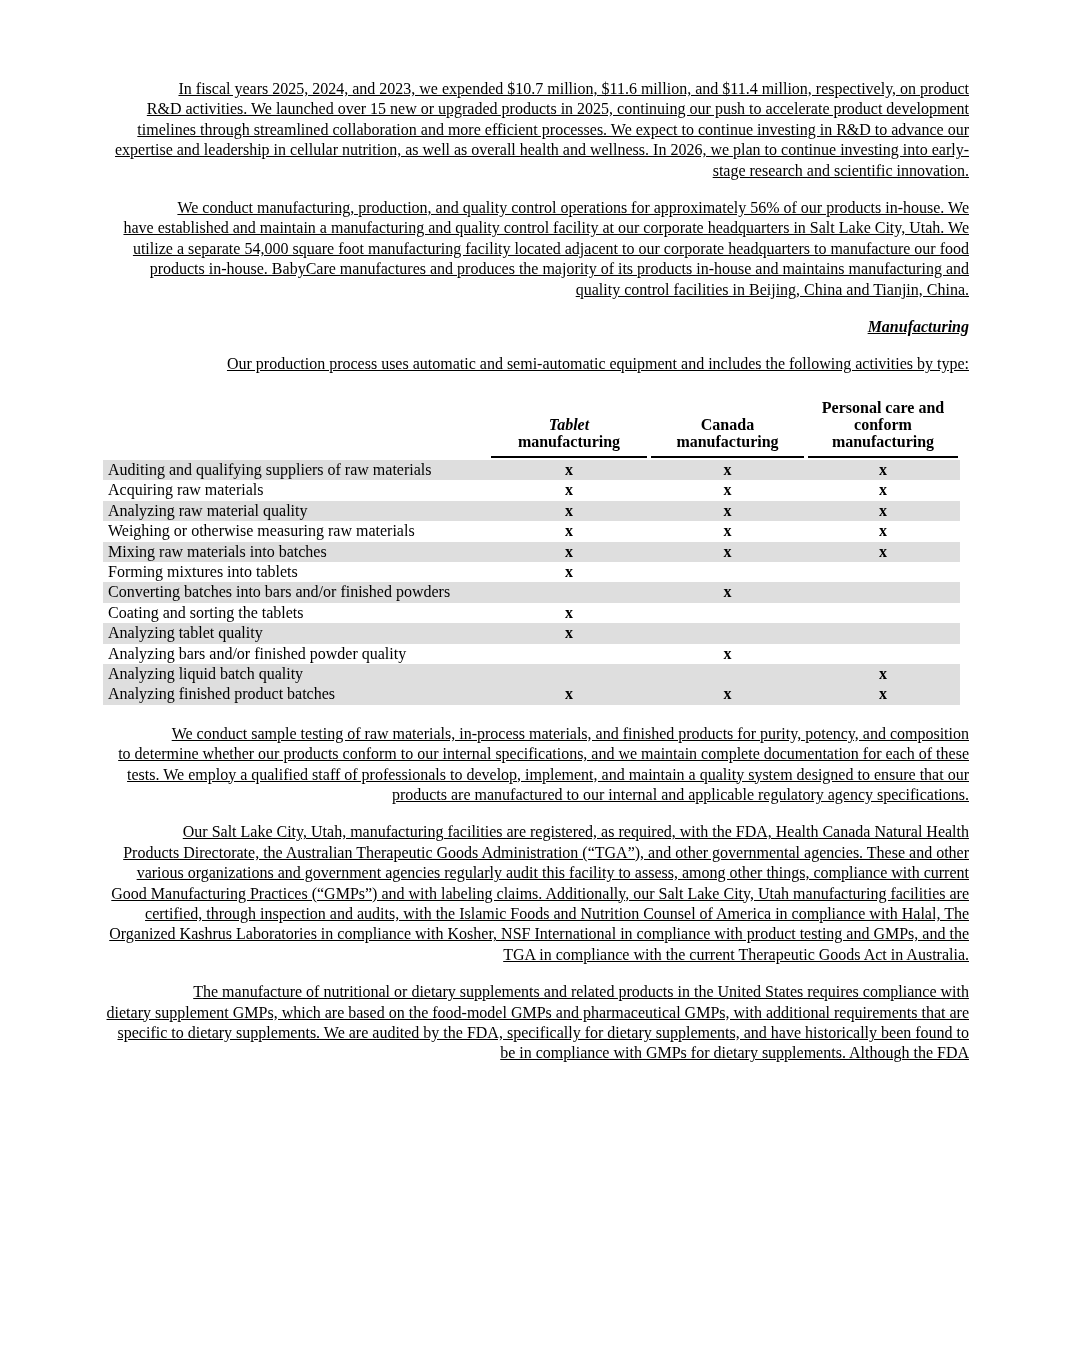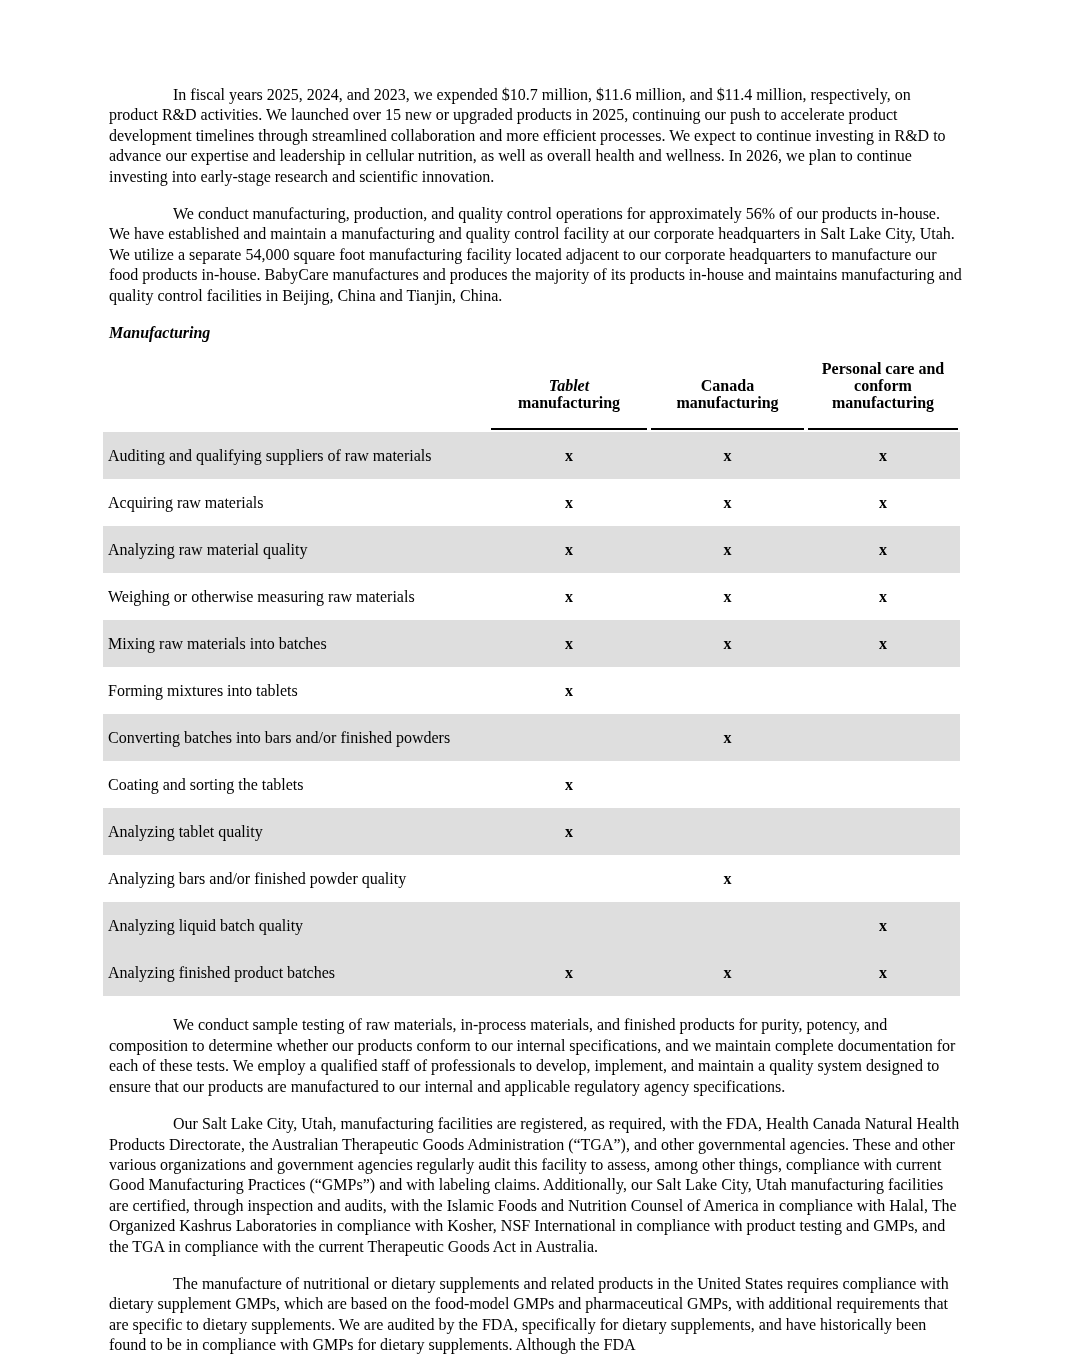--- a/index.html
+++ b/index.html
@@ -11,21 +11,21 @@
     color: #000;
     font-size: 16px;
     line-height: 20.4px;
   }
   .page {
     position: absolute;
     left: 103px;
     top: 79px;
     width: 866px;
   }
-  p { margin: 6px; text-align: left; }
+  p { margin: 0; text-align: right; text-decoration: underline; }
   .indent { text-indent: 64px; }
   .para-rd { margin-bottom: 17px; }
   .heading-bold { font-weight: bold; margin-bottom: 17px; }
   .para-mfg { margin-bottom: 17px; }
   .heading-italic { font-weight: bold; font-style: italic; margin-bottom: 17px; }
   .para-process { margin-bottom: 24px; }
 
   table.activities {
     width: 857px;
     border-collapse: separate;
@@ -37,29 +37,29 @@
     text-align: center;
     vertical-align: bottom;
     line-height: 17px;
     padding: 0 0 2px 0;
     font-size: 16px;
   }
   table.activities th.col-head span.ul {
     display: block;
     border-bottom: 2px solid #000;
     margin: 0 2px 0 2px;
-    padding-bottom: 17px;
+    padding-bottom: 6px;
   }
   table.activities th.first { width: 386px; }
   table.activities th.c1 { width: 160px; }
   table.activities th.c2 { width: 157px; }
   table.activities th.c3 { width: 154px; }
   table.activities td {
-    height: 31px;
-    padding: 8px;
+    height: 20px;
+    padding: 0;
     vertical-align: middle;
   }
   table.activities td.label { padding-left: 5px; }
   table.activities td.mark {
     text-align: center;
     font-weight: bold;
   }
   table.activities tr.shaded td { background: #dedede; }
 
   .para-testing { margin-bottom: 17px; }
@@ -79,20 +79,21 @@
 <body>
 
 <div class="page">
   <p class="indent para-rd">In fiscal years 2025, 2024, and 2023, we expended $10.7 million, $11.6 million, and $11.4 million, respectively, on product R&amp;D activities. We launched over 15 new or upgraded products in 2025, continuing our push to accelerate product development timelines through streamlined collaboration and more efficient processes. We expect to continue investing in R&amp;D to advance our expertise and leadership in cellular nutrition, as well as overall health and wellness. In 2026, we plan to continue investing into early-stage research and scientific innovation.</p>
 
 
   <p class="indent para-mfg">We conduct manufacturing, production, and quality control operations for approximately 56% of our products in-house. We have established and maintain a manufacturing and quality control facility at our corporate headquarters in Salt Lake City, Utah. We utilize a separate 54,000 square foot manufacturing facility located adjacent to our corporate headquarters to manufacture our food products in-house. BabyCare manufactures and produces the majority of its products in-house and maintains manufacturing and quality control facilities in Beijing, China and Tianjin, China.</p>
 
   <p class="heading-italic">Manufacturing</p>
 
+  <p class="indent para-process">Our production process uses automatic and semi-automatic equipment and includes the following activities by type:</p>
 
   <table class="activities">
     <thead>
       <tr>
         <th class="first"></th>
         <th class="col-head c1">
           <span class="ul" id="hdr-0">
               <span style="display: block; font-style: italic;">Tablet</span>
               <span style="display: block;">manufacturing</span>
             </span>

